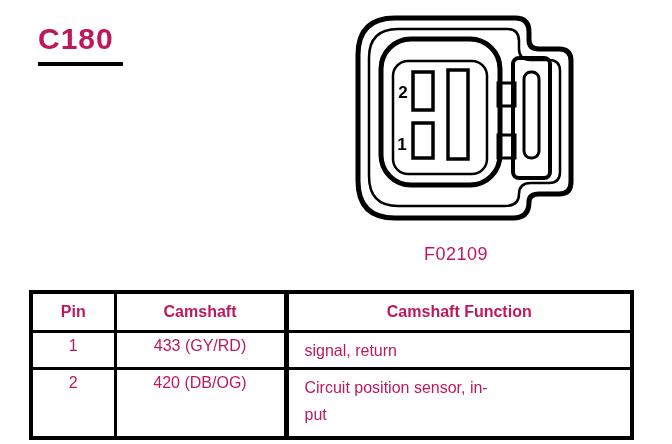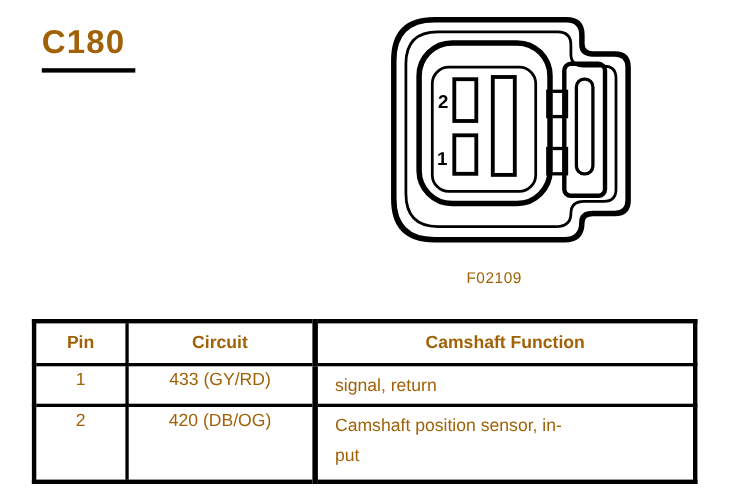--- a/index.html
+++ b/index.html
@@ -1,21 +1,21 @@
 <!DOCTYPE html>
 <html><head>
 <meta charset="utf-8">
 <style>
   html,body{margin:0;padding:0;background:#ffffff;}
   .page{
     position:relative;
     width:672px;height:444px;
     background:#ffffff;
     font-family:"Liberation Sans", sans-serif;
-    color:#a16207;
+    color:#be185d;
     overflow:hidden;
   }
   .abs{position:absolute;}
   .connector-id{
     left:38px;top:22px;
     font-size:30px;font-weight:bold;letter-spacing:1px;
   }
   .id-underline{
     left:38px;top:62px;width:85px;height:4px;background:#000;
   }
@@ -27,21 +27,21 @@
     left:33px;top:149px;
     font-size:14px;line-height:19px;
     white-space:pre-line;
     letter-spacing:0.2px;
   }
   .figure{left:343px;top:6px;width:235px;height:228px;}
   .figure svg{display:block;width:235px;height:228px;}
   .figure text{font-family:"Liberation Sans",sans-serif;font-weight:bold;font-size:17px;}
   .figure-number{
     left:424px;top:244px;
-    font-size:14px;letter-spacing:0.5px;
+    font-size:18px;letter-spacing:0.5px;
   }
   table.pinout{
     position:absolute;left:29px;top:290px;
     width:601px;
     border-collapse:collapse;
     table-layout:fixed;
     font-size:16px;
   }
   table.pinout, table.pinout th, table.pinout td{
     border:3px solid #000;
@@ -108,32 +108,32 @@
 
   <table class="pinout">
     <colgroup>
       <col class="c-pin">
         <col class="c-circuit">
         <col class="c-function">
     </colgroup>
     <thead>
       <tr>
         <th>Pin</th>
-        <th>Circuit</th>
+        <th>Camshaft</th>
         <th class="fn">Camshaft Function</th>
       </tr>
     </thead>
     <tbody>
       <tr class="r1">
         <td>1</td>
         <td>433 (GY/RD)</td>
         <td class="fn">signal, return</td>
       </tr>
       <tr class="r2">
         <td>2</td>
         <td>420 (DB/OG)</td>
-        <td class="fn">Camshaft position sensor, in-
+        <td class="fn">Circuit position sensor, in-
 put</td>
       </tr>
     </tbody>
   </table>
 
 </div>
 
 </body></html>

